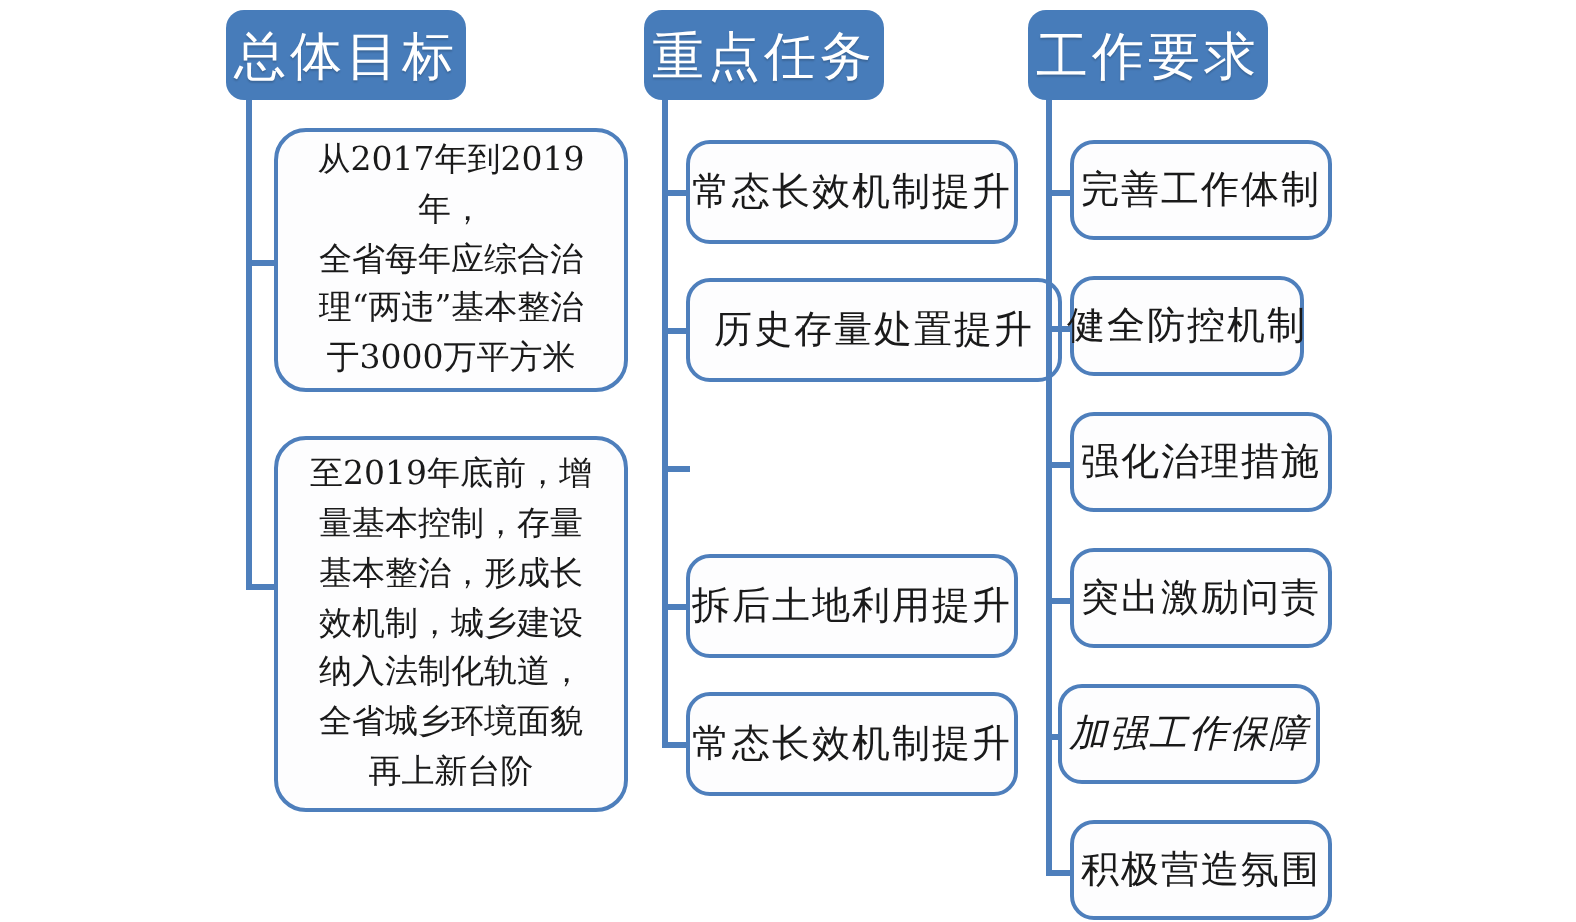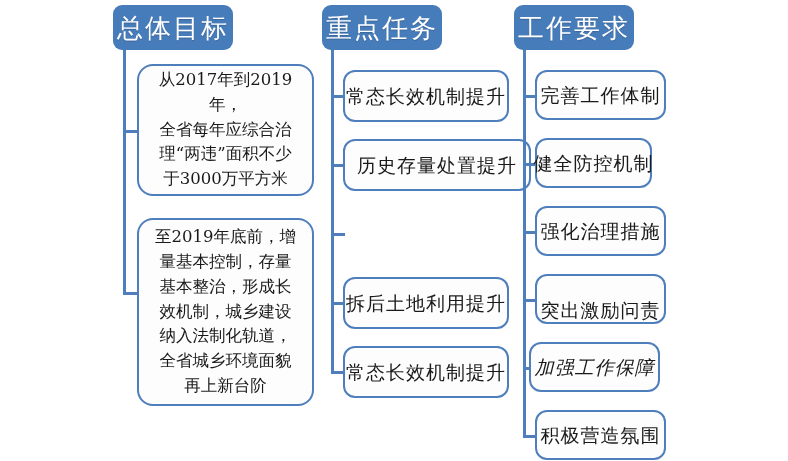--- a/index.html
+++ b/index.html
@@ -83,21 +83,21 @@
 
   <div class="header-pill" style="left:113px;top:5px;width:120px;height:45px;">总体目标</div>
 
   <div class="trunk" style="left:123px;top:50px;height:245px;"></div>
   <div class="stub" style="left:123px;top:130px;width:16px;"></div>
   <div class="stub" style="left:123px;top:292px;width:16px;"></div>
 
   <div class="node big" style="left:137px;top:64px;width:177px;height:132px;">
     <span class="node-text lead">从2017年到2019年，
 全省每年应综合治
-理“两违”面积不少
+理“两违”基本整治
 于3000万平方米</span>
   </div>
 
   <div class="node big" style="left:137px;top:218px;width:177px;height:188px;">
     <span class="node-text lead">至2019年底前，增
 量基本控制，存量
 基本整治，形成长
 效机制，城乡建设
 纳入法制化轨道，
 全省城乡环境面貌
@@ -138,21 +138,21 @@
 
   <div class="node" style="left:535px;top:70px;width:131px;height:50px;">
     <span class="node-text single">完善工作体制</span>
   </div>
   <div class="node" style="left:535px;top:138px;width:117px;height:50px;">
     <span class="node-text single">健全防控机制</span>
   </div>
   <div class="node" style="left:535px;top:206px;width:131px;height:50px;">
     <span class="node-text single">强化治理措施</span>
   </div>
-  <div class="node" style="left:535px;top:274px;width:131px;height:50px;align-items:flex-end;">
+  <div class="node" style="left:535px;top:274px;width:131px;height:50px;">
     <span class="node-text single">突出激励问责</span>
   </div>
   <div class="node" style="left:529px;top:342px;width:131px;height:50px;font-style:italic;">
     <span class="node-text single">加强工作保障</span>
   </div>
   <div class="node" style="left:535px;top:410px;width:131px;height:50px;">
     <span class="node-text single">积极营造氛围</span>
   </div>
 
 </div>

